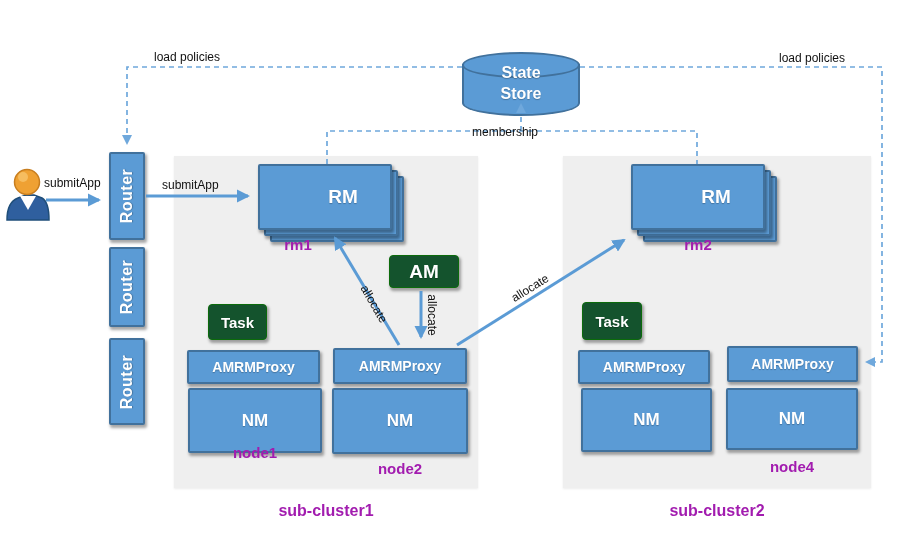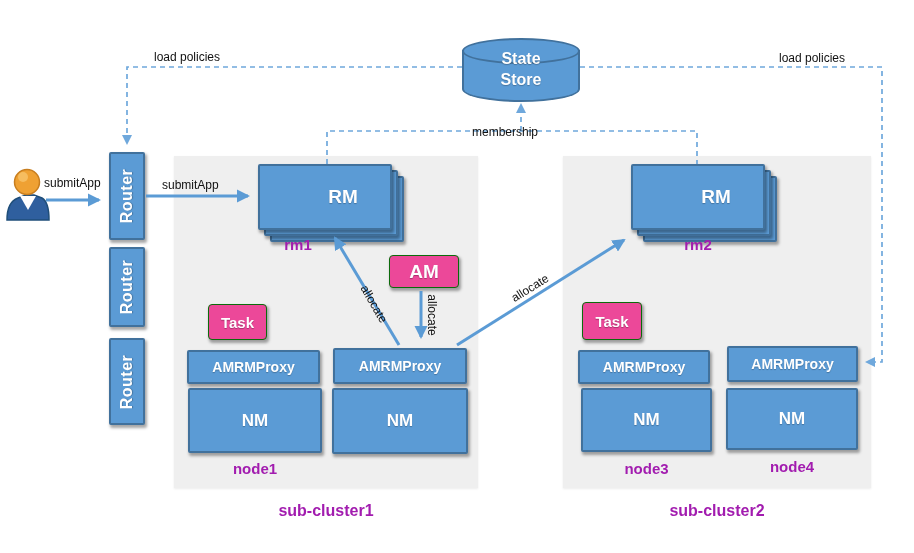--- a/index.html
+++ b/index.html
@@ -16,21 +16,21 @@
   .bbox {
     position:absolute; box-sizing:border-box; z-index:1;
     background:#5B9BD5; border:2px solid #41719C; border-radius:2px;
     display:flex; align-items:center; justify-content:center;
     color:#fff; font-weight:bold;
     box-shadow:1.5px 2.5px 3px rgba(0,0,0,.35);
     text-shadow:0 1px 1px rgba(0,0,0,.25);
   }
   .gbox {
     position:absolute; box-sizing:border-box; z-index:1;
-    background:#ec4899; border:1.5px solid #0B6B0B; border-radius:4px;
+    background:#14532d; border:1.5px solid #0B6B0B; border-radius:4px;
     display:flex; align-items:center; justify-content:center;
     color:#fff; font-weight:bold;
     box-shadow:1.5px 2.5px 3px rgba(0,0,0,.35);
     text-shadow:0 1px 1px rgba(0,0,0,.3);
   }
   .stack { position:absolute; z-index:1; }
   .stack .layer { position:absolute; width:134px; height:66px;padding-left:36px; }
   .router-text { transform:rotate(-90deg); font-size:16px; letter-spacing:.5px; white-space:nowrap; }
   .cap {
     position:absolute; z-index:3; font-weight:bold; font-size:15px;
@@ -78,21 +78,21 @@
   <div class="bbox" style="left:109px; top:152px; width:36px; height:88px;">
     <span class="router-text">Router</span>
   </div>
   <div class="bbox" style="left:109px; top:247px; width:36px; height:80px;">
     <span class="router-text">Router</span>
   </div>
   <div class="bbox" style="left:109px; top:338px; width:36px; height:87px;">
     <span class="router-text">Router</span>
   </div>
 
-  <div class="cyl" style="left:462px; top:38px; width:105px; height:67px;">
+  <div class="cyl" style="left:462px; top:52px; width:105px; height:67px;">
     <div class="cyl-body"></div>
     <div class="cyl-top"></div>
     <div class="cyl-text">
       <div>State</div>
       <div>Store</div>
     </div>
   </div>
 
   <div class="stack" style="left:258px; top:164px; width:148px; height:80px;">
     <div class="bbox layer" style="left:12px; top:12px;"></div>
@@ -121,36 +121,36 @@
   <div class="gbox" style="left:582px; top:302px; width:60px; height:38px; font-size:15px;">
     <span>Task</span>
   </div>
 
   <div class="bbox" style="left:187px; top:350px; width:133px; height:34px; font-size:14px;">
     <span>AMRMProxy</span>
   </div>
   <div class="bbox" style="left:188px; top:388px; width:134px; height:65px; font-size:17px;">
     <span>NM</span>
   </div>
-  <div class="cap" style="left:188px; top:460px; width:134px;">node1</div>
+  <div class="cap" style="left:188px; top:444px; width:134px;">node1</div>
 
   <div class="bbox" style="left:333px; top:348px; width:134px; height:36px; font-size:14px;">
     <span>AMRMProxy</span>
   </div>
   <div class="bbox" style="left:332px; top:388px; width:136px; height:66px; font-size:17px;">
     <span>NM</span>
   </div>
+  <div class="cap" style="left:332px; top:460px; width:136px;">node2</div>
 
   <div class="bbox" style="left:578px; top:350px; width:132px; height:34px; font-size:14px;">
     <span>AMRMProxy</span>
   </div>
   <div class="bbox" style="left:581px; top:388px; width:131px; height:64px; font-size:17px;">
     <span>NM</span>
   </div>
-  <div class="cap" style="left:581px; top:460px; width:131px;">node3</div>
 
   <div class="bbox" style="left:727px; top:346px; width:131px; height:36px; font-size:14px;">
     <span>AMRMProxy</span>
   </div>
   <div class="bbox" style="left:726px; top:388px; width:132px; height:62px; font-size:17px;">
     <span>NM</span>
   </div>
   <div class="cap" style="left:726px; top:458px; width:132px;">node4</div>
 
   <div class="cap" style="left:174px; top:502px; width:304px; font-size:16px;">sub-cluster1</div>

